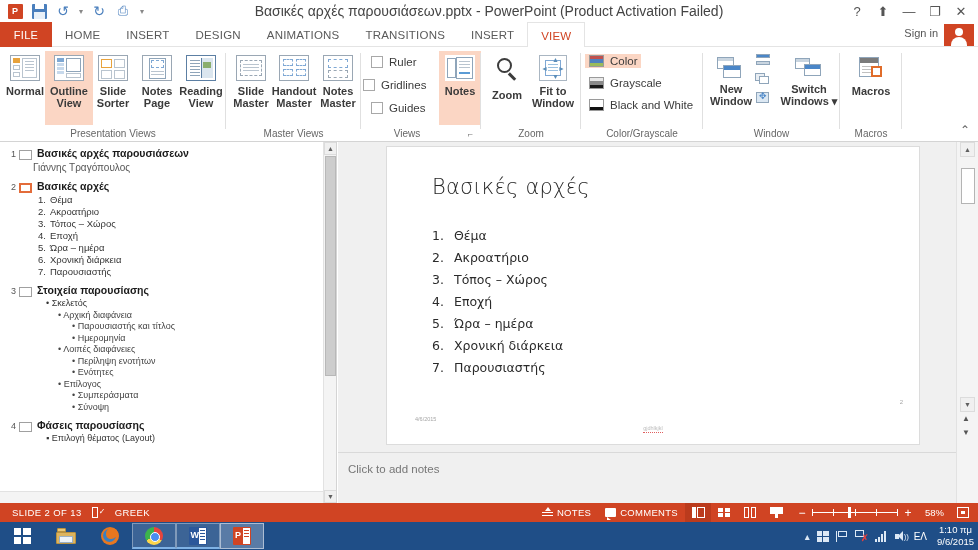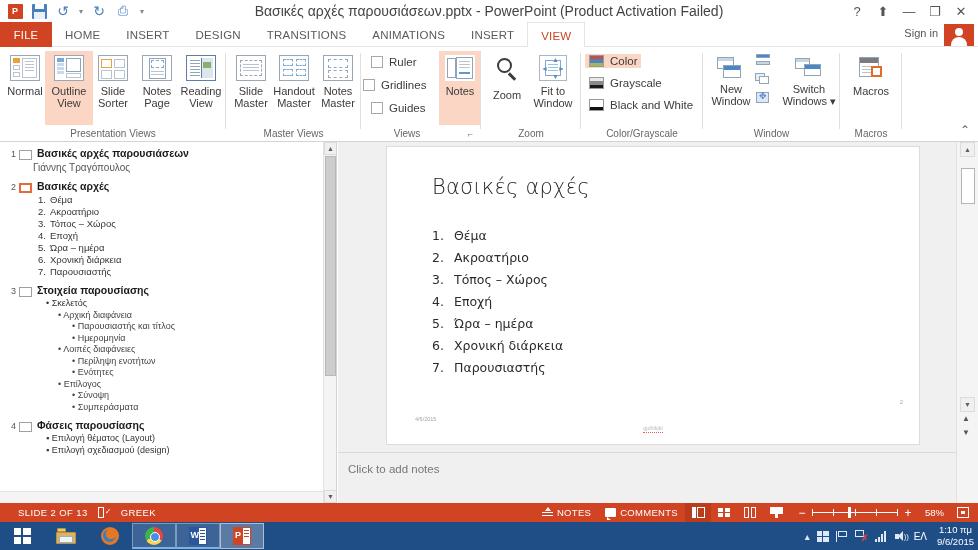--- a/index.html
+++ b/index.html
@@ -69,20 +69,21 @@
   .group { position: absolute; top: 0; height: 95px; }
   .group-sep { position:absolute; top:6px; width:1px; height:76px; background:#e0e0e0; }
   .group-label {
     position: absolute; bottom: 3px; left: 0; right: 0; text-align: center;
     font-size: 10px; color: #666;
   }
   .bigbtn {
     position: absolute; top: 4px; width: 48px; height: 74px;
     display: flex; flex-direction: column; align-items: center; cursor: default;
     padding-top: 4px;
+    font-weight: bold;
   }
   .bigbtn.sel { background: #fbd6c4; }
   .bigbtn .lbl { font-size: 11px; color: #3b3b3b; text-align: center; line-height: 12px; margin-top: 4px; }
   .icon-frame {
     width: 30px; height: 26px; border: 1px solid #9aa7b4; background: #fff; position: relative;
   }
 
   
   .ic-normal .c1 { position:absolute; left:2px; top:2px; width:7px; height:5px; background:#e8a33d; }
   .ic-normal .c2 { position:absolute; left:2px; top:9px; width:7px; height:5px; border:1px solid #b9c4cf; }
@@ -240,21 +241,21 @@
     position: absolute; left: 0; right: 22px; top: 310px; bottom: 0;
     background: #f0f0f0; border-top: 1px solid #d9d9d9;
   }
   .notes-placeholder { position: absolute; left: 10px; top: 10px; font-size: 11.5px; color: #777; }
 
   
   .statusbar {
     position: absolute; left: 0; bottom: 28px; width: 978px; height: 19px;
     background: #d04423; color: #fff; display: flex; align-items: center;
   }
-  .st-left { display: flex; align-items: center; gap: 10px; padding-left: 18px; }
+  .st-left { display: flex; align-items: center; gap: 10px; padding-left: 12px; }
   .st-text { font-size: 9.5px; letter-spacing: .4px; }
   .st-right { position: absolute; right: 4px; display: flex; align-items: center; gap: 0px; }
   .st-btn { display:flex; align-items:center; gap:4px; padding: 0 7px; height: 19px; font-size: 9.5px; cursor:default; letter-spacing:.3px;}
   .st-viewbtn { width: 26px; height: 19px; display:flex; align-items:center; justify-content:center; cursor:default; }
   .st-viewbtn.active { background: #bb3b1d; }
   .vw { width:13px; height:11px; position:relative; }
   .vw.normal .l{position:absolute;left:0;top:0;width:4px;height:11px;background:#fff;}
   .vw.normal .r{position:absolute;left:5px;top:0;width:8px;height:11px;border:1.5px solid #fff;}
   .vw.sorter i{position:absolute;width:5px;height:4px;background:#fff;}
   .vw.sorter i:nth-child(1){left:0;top:1px;} .vw.sorter i:nth-child(2){left:7px;top:1px;}
@@ -369,22 +370,22 @@
       <div class="winbtn">✕</div>
     </div>
   </div>
 
   <div class="tabstrip">
     <div class="tab-file">FILE</div>
     <div class="tabs">
       <div class="tab">HOME</div>
       <div class="tab">INSERT</div>
       <div class="tab">DESIGN</div>
+      <div class="tab">ANIMATIONS</div>
       <div class="tab">TRANSITIONS</div>
-      <div class="tab">ANIMATIONS</div>
       <div class="tab">INSERT</div>
       <div class="tab active">VIEW</div>
     </div>
     <div class="signin">Sign in</div>
     <div class="avatar-box">
       <div class="avatar-head"></div>
         <div class="avatar-body"></div>
     </div>
   </div>
 
@@ -670,30 +671,29 @@
         <span class="ol-title">Στοιχεία παρουσίασης</span>
       </div>
       <div class="ol-l1b">• Σκελετός</div>
       <div class="ol-l2">• Αρχική διαφάνεια</div>
       <div class="ol-l3">• Παρουσιαστής και τίτλος</div>
       <div class="ol-l3">• Ημερομηνία</div>
       <div class="ol-l2">• Λοιπές διαφάνειες</div>
       <div class="ol-l3">• Περίληψη ενοτήτων</div>
       <div class="ol-l3">• Ενότητες</div>
       <div class="ol-l2">• Επίλογος</div>
+      <div class="ol-l3">• Συμπεράσματα</div>
       <div class="ol-l3">• Σύνοψη</div>
-      <div class="ol-l3">• Συμπεράσματα</div>
 
       <div class="ol-row" style="margin-top:5px">
         <span class="ol-num">4</span>
         <span class="ol-icon"></span>
         <span class="ol-title">Φάσεις παρουσίασης</span>
       </div>
       <div class="ol-l1b">▪ Επιλογή θέματος (Layout)</div>
-      <div class="ol-l1b">▪ Επιλογή σχεδιασμού (design)</div>
     </div>
 
     <div class="ol-scrollbar">
       <div class="sb-arrow sb-up">▲</div>
       <div class="sb-thumb" style="top:14px; height:220px;"></div>
       <div class="sb-arrow sb-down">▼</div>
     </div>
     <div class="ol-hscroll"></div>
   </div>
 

